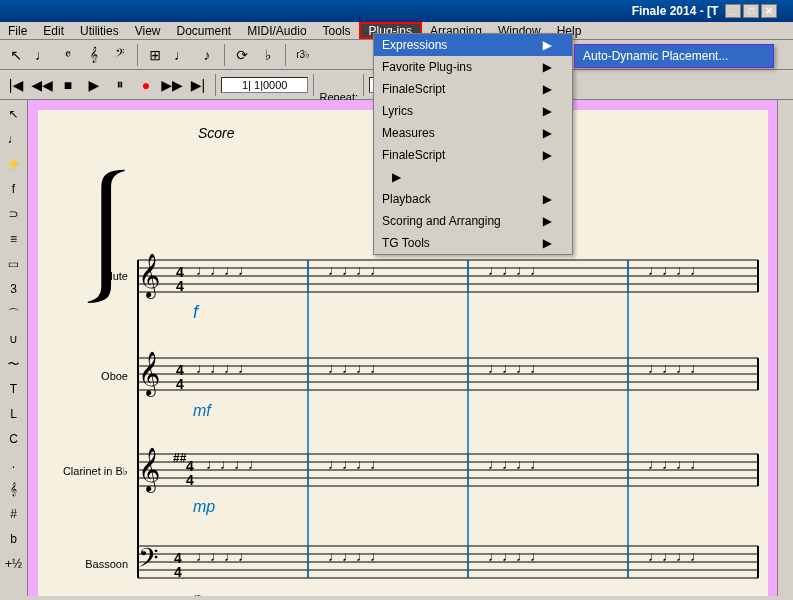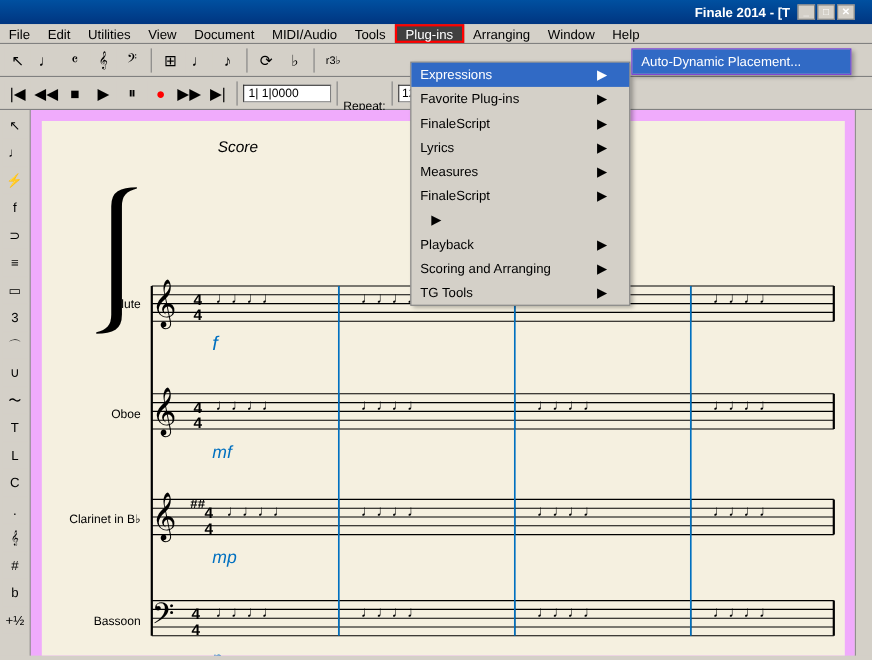--- a/index.html
+++ b/index.html
@@ -67,21 +67,21 @@
       background: #d4d0c8;
       border-bottom: 1px solid #808080;
       display: flex;
       align-items: center;
       padding: 2px 4px;
       gap: 2px;
     }
     .transport-display {
       background: white;
       border: 1px inset #808080;
-      padding: 1px 4px;
+      padding: 1px 20px;
       font-size: 11px;
       min-width: 80px;
     }
     .tempo-input {
       background: white;
       border: 1px inset #808080;
       width: 40px;
       padding: 1px 3px;
       font-size: 11px;
     }
@@ -125,21 +125,21 @@
 
     
     #dropdown-overlay {
       position: absolute;
       top: 0; left: 0; right: 0; bottom: 0;
       z-index: 100;
       pointer-events: none;
     }
     #plugins-menu {
       position: absolute;
-      top: 56px;
+      top: 33px;
       left: 373px;
       background: #d4d0c8;
       border: 1px solid #808080;
       box-shadow: 2px 2px 4px rgba(0,0,0,0.3);
       min-width: 200px;
       pointer-events: auto;
       z-index: 101;
     }
     .dropdown-item {
       padding: 4px 20px 4px 8px;

